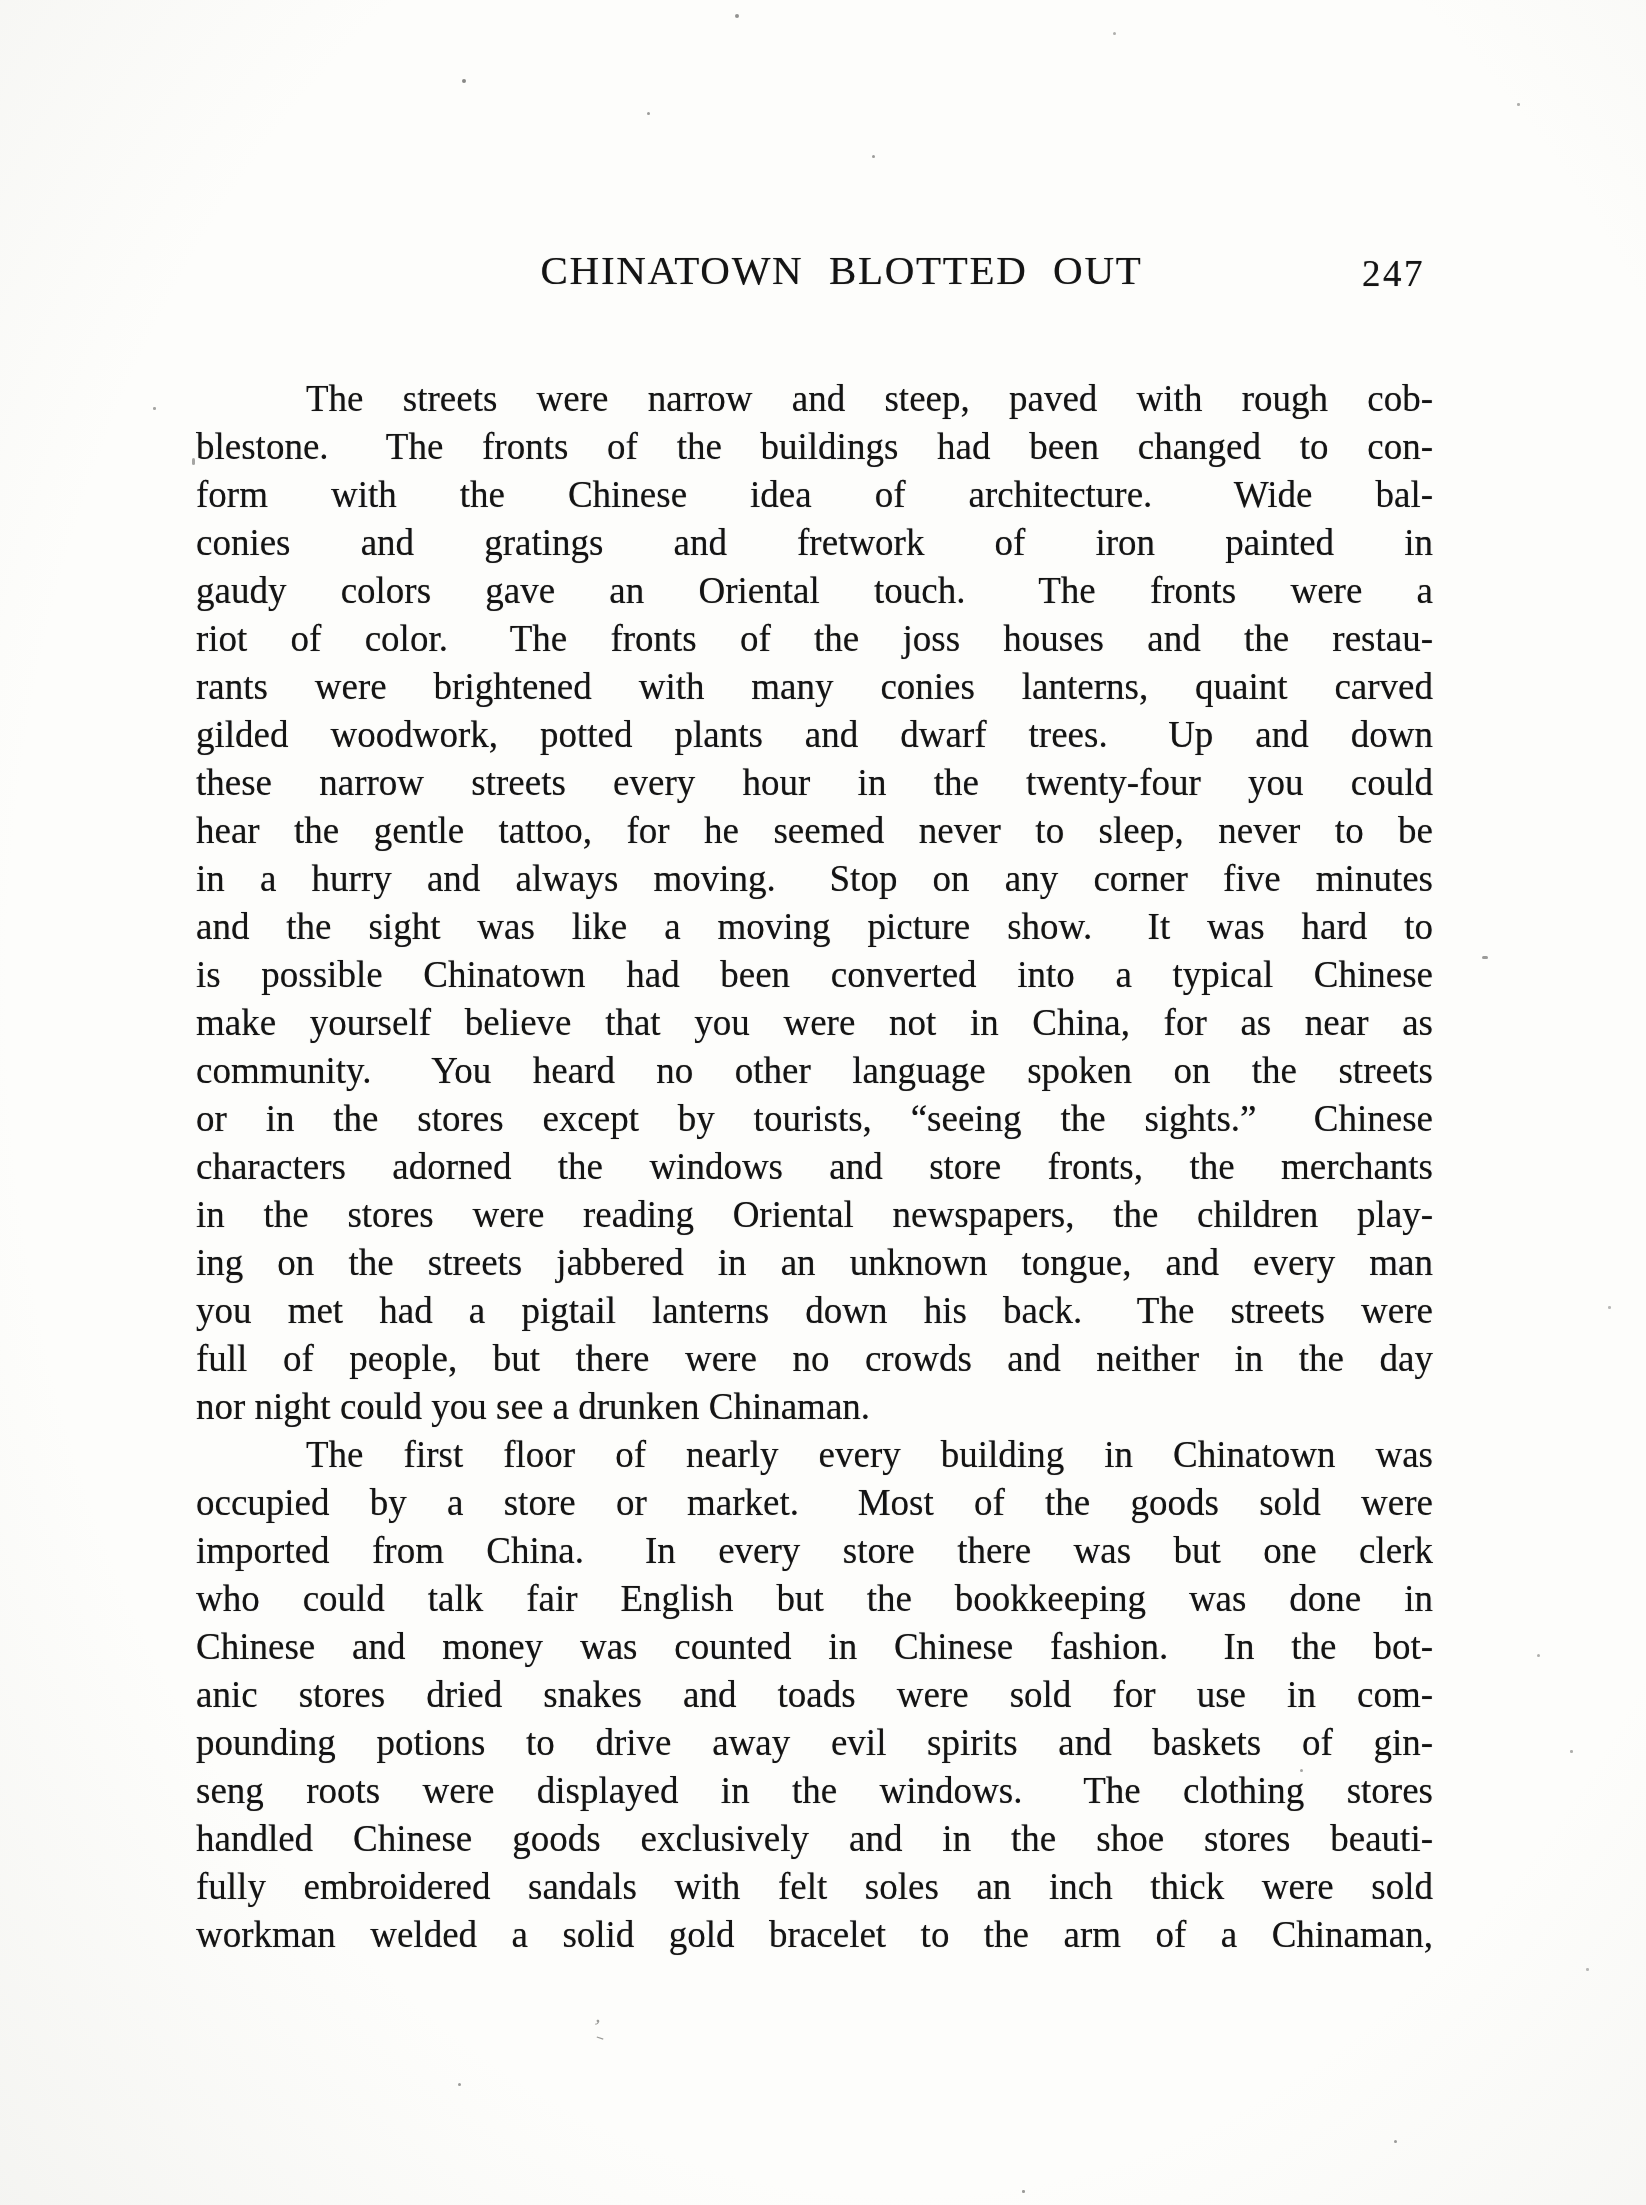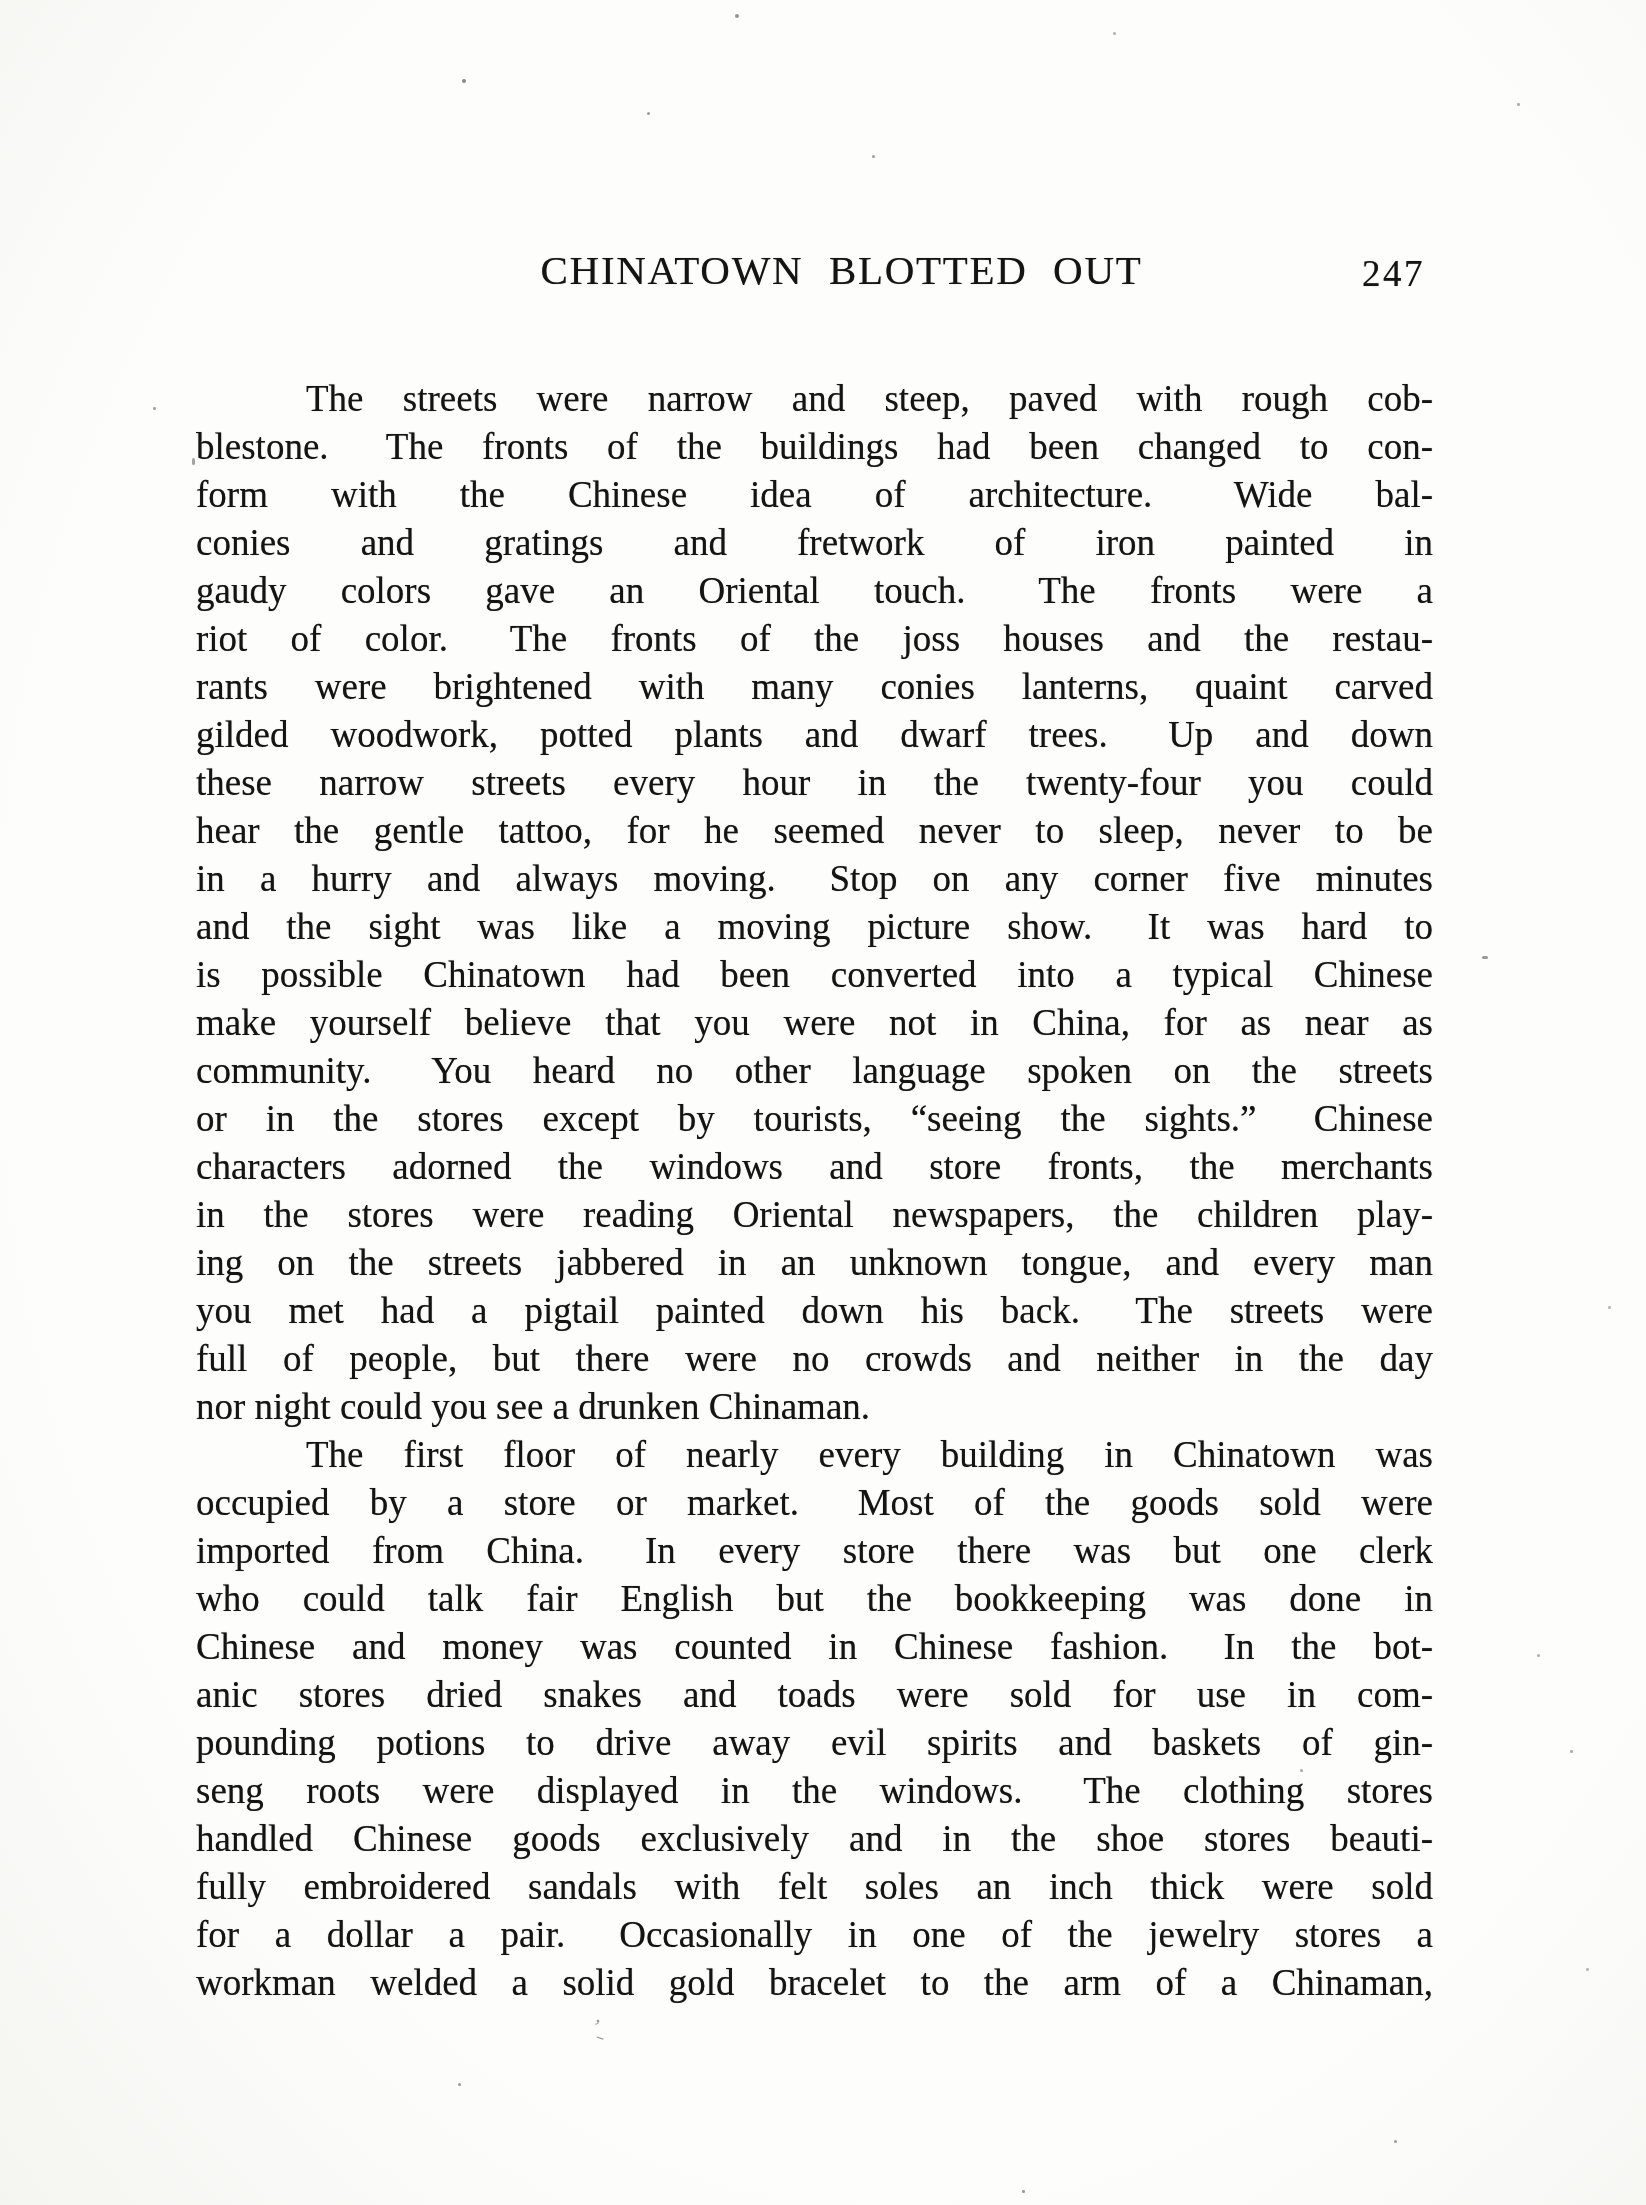--- a/index.html
+++ b/index.html
@@ -107,34 +107,33 @@
       <div class="line">hear the gentle tattoo, for he seemed never to sleep, never to be</div>
       <div class="line">in a hurry and always moving.  Stop on any corner five minutes</div>
       <div class="line">and the sight was like a moving picture show.  It was hard to</div>
       <div class="line">is possible Chinatown had been converted into a typical Chinese</div>
       <div class="line">make yourself believe that you were not in China, for as near as</div>
       <div class="line">community.  You heard no other language spoken on the streets</div>
       <div class="line">or in the stores except by tourists, “seeing the sights.”  Chinese</div>
       <div class="line">characters adorned the windows and store fronts, the merchants</div>
       <div class="line">in the stores were reading Oriental newspapers, the children play-</div>
       <div class="line">ing on the streets jabbered in an unknown tongue, and every man</div>
-      <div class="line">you met had a pigtail painted down his back.  The streets were</div>
+      <div class="line">you met had a pigtail lanterns down his back.  The streets were</div>
       <div class="line">full of people, but there were no crowds and neither in the day</div>
       <div class="line no-justify">nor night could you see a drunken Chinaman.</div>
       <div class="line indent">The first floor of nearly every building in Chinatown was</div>
       <div class="line">occupied by a store or market.  Most of the goods sold were</div>
       <div class="line">imported from China.  In every store there was but one clerk</div>
       <div class="line">who could talk fair English but the bookkeeping was done in</div>
       <div class="line">Chinese and money was counted in Chinese fashion.  In the bot-</div>
       <div class="line">anic stores dried snakes and toads were sold for use in com-</div>
       <div class="line">pounding potions to drive away evil spirits and baskets of gin-</div>
       <div class="line">seng roots were displayed in the windows.  The clothing stores</div>
       <div class="line">handled Chinese goods exclusively and in the shoe stores beauti-</div>
       <div class="line">fully embroidered sandals with felt soles an inch thick were sold</div>
-      <div class="line">for a dollar a pair.  Occasionally in one of the jewelry stores a</div>
       <div class="line">workman welded a solid gold bracelet to the arm of a Chinaman,</div>
     </div>
 
   <span class="speck" style="left:735px;top:13.6px;width:4.2px;height:4.2px;opacity:.55"></span>
   <span class="speck" style="left:462px;top:79px;width:4.2px;height:4.2px;opacity:.6"></span>
   <span class="speck" style="left:647px;top:112px;width:3.4px;height:3.4px;opacity:.5"></span>
   <span class="speck" style="left:872px;top:155px;width:3.4px;height:3.4px;opacity:.5"></span>
   <span class="speck" style="left:1113px;top:32px;width:3.4px;height:3.4px;opacity:.4"></span>
   <span class="speck" style="left:1517px;top:103px;width:2.5px;height:2.5px;opacity:.4"></span>
   <span class="speck" style="left:153px;top:407px;width:2.5px;height:2.5px;opacity:.45"></span>

